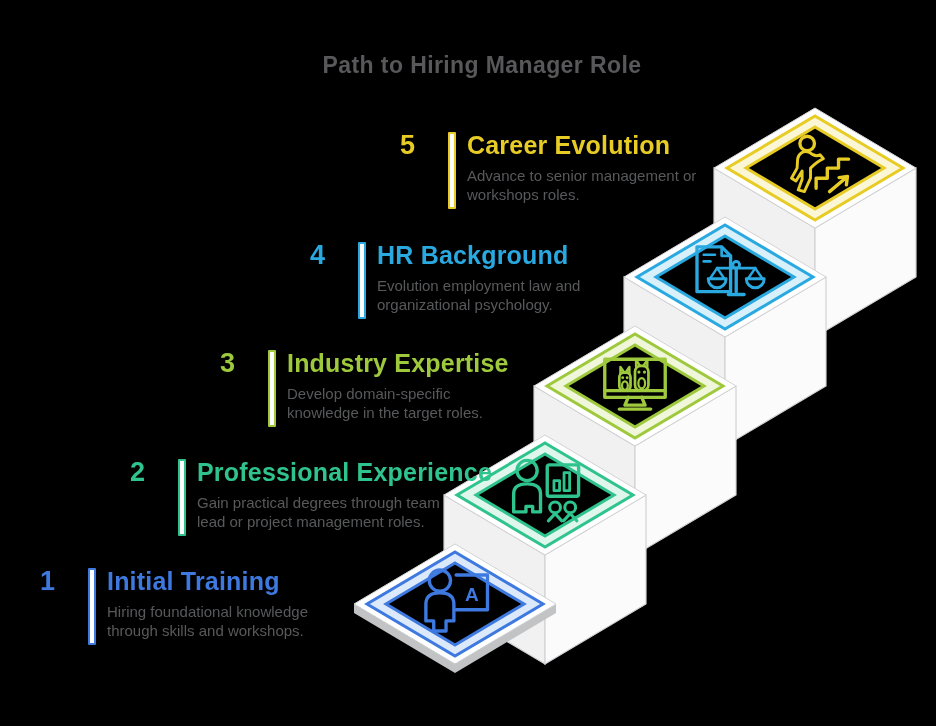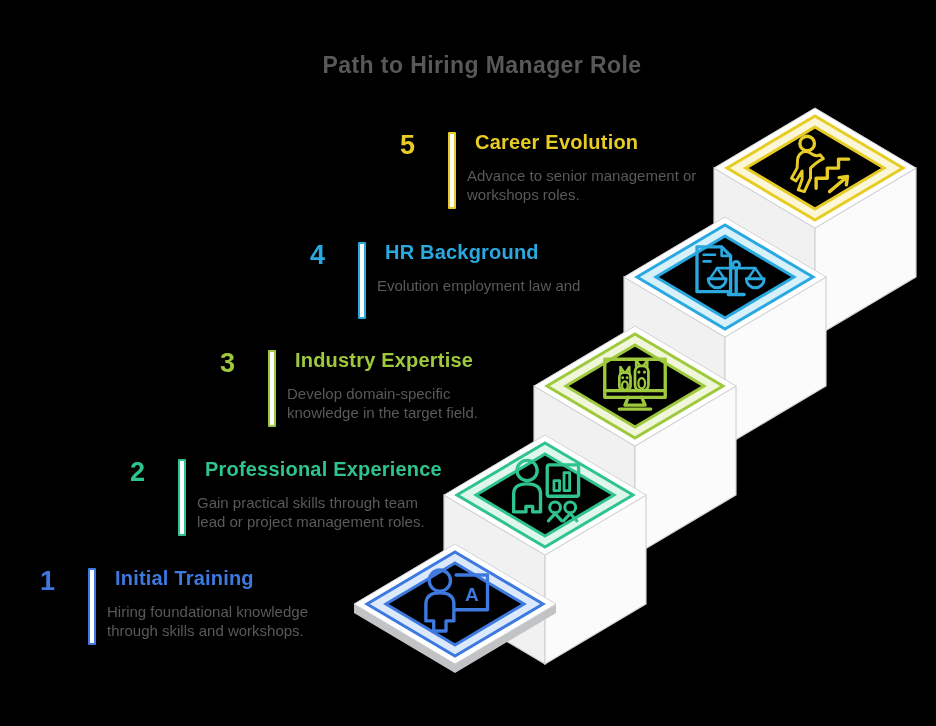--- a/index.html
+++ b/index.html
@@ -6,21 +6,21 @@
   body{width:936px;height:726px;position:relative;overflow:hidden;
        font-family:"Liberation Sans",sans-serif;}
   .main-title{position:absolute;top:52px;left:14px;width:936px;text-align:center;
        font-size:23px;font-weight:700;letter-spacing:.4px;color:#58585A;}
   #staircase-svg{position:absolute;left:0;top:0;}
   .step-text{position:absolute;width:345px;height:92px;}
   .step-num{position:absolute;left:0;top:0;width:50px;text-align:right;
        font-size:27px;font-weight:700;color:var(--c);}
   .step-bar{position:absolute;left:83px;top:2px;width:4px;height:73px;
        background:#fff;border:2.5px solid var(--c);border-radius:1px;}
-  .step-title{position:absolute;left:110px;top:1px;font-size:20px;font-weight:700;
+  .step-title{position:absolute;left:102px;top:1px;font-size:25px;font-weight:700;
        color:var(--c);white-space:nowrap;letter-spacing:.2px;}
   .step-desc{position:absolute;left:102px;top:36px;font-size:15px;line-height:19px;
        font-weight:400;color:#58595B;white-space:nowrap;}
   svg text{font-family:"Liberation Sans",sans-serif;}
 </style>
 </head>
 <body>
 
 <div class="main-title" style="color: rgb(88, 88, 90);">Path to Hiring Manager Role</div>
 
@@ -125,39 +125,40 @@
     <span>workshops roles.</span>
   </div>
 </div>
 
 <div class="step-text" style="left: 275px; top: 240px; --c: #2AA9E0;">
   <div class="step-num">4</div>
   <div class="step-bar"></div>
   <div class="step-title">HR Background</div>
   <div class="step-desc">
     <span>Evolution employment law and</span><br>
+    <span>organizational psychology.</span>
   </div>
 </div>
 
 <div class="step-text" style="left: 185px; top: 348px; --c: #9EC93D;">
   <div class="step-num">3</div>
   <div class="step-bar"></div>
   <div class="step-title">Industry Expertise</div>
   <div class="step-desc">
     <span>Develop domain-specific</span><br>
-    <span>knowledge in the target field.</span>
+    <span>knowledge in the target roles.</span>
   </div>
 </div>
 
 <div class="step-text" style="left: 95px; top: 457px; --c: #2FC38D;">
   <div class="step-num">2</div>
   <div class="step-bar"></div>
   <div class="step-title">Professional Experience</div>
   <div class="step-desc">
-    <span>Gain practical skills through team</span><br>
+    <span>Gain practical degrees through team</span><br>
     <span>lead or project management roles.</span>
   </div>
 </div>
 
 <div class="step-text" style="left: 5px; top: 566px; --c: #3E79E0;">
   <div class="step-num">1</div>
   <div class="step-bar"></div>
   <div class="step-title">Initial Training</div>
   <div class="step-desc">
     <span>Hiring foundational knowledge</span><br>

